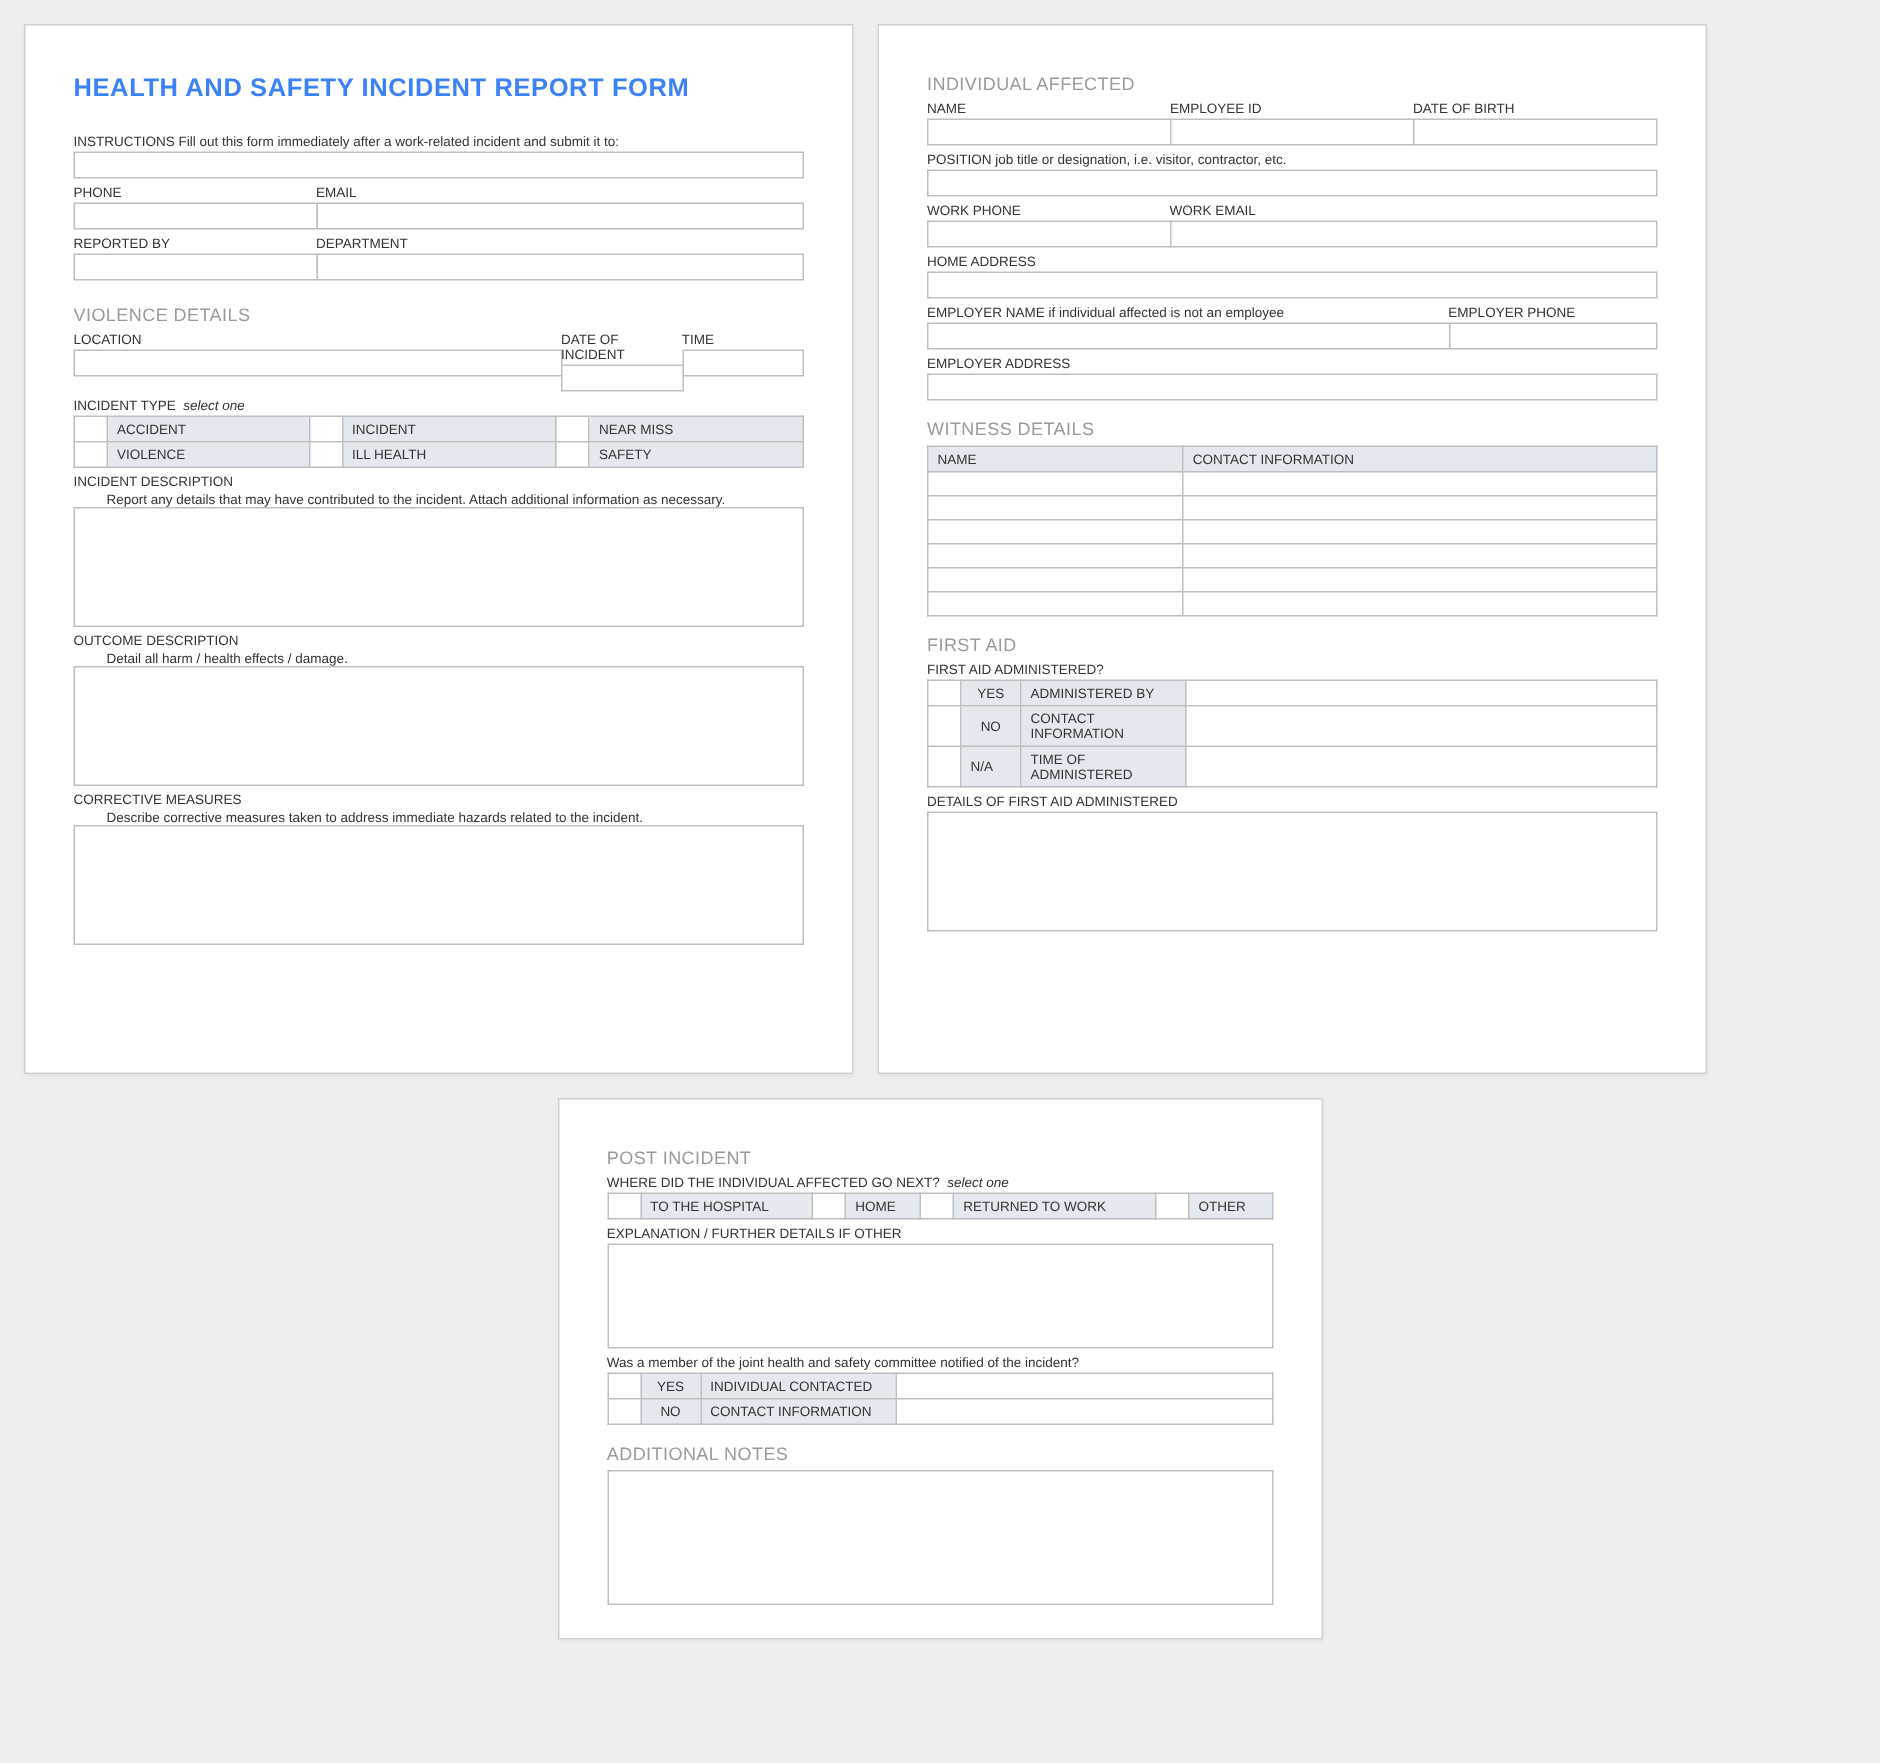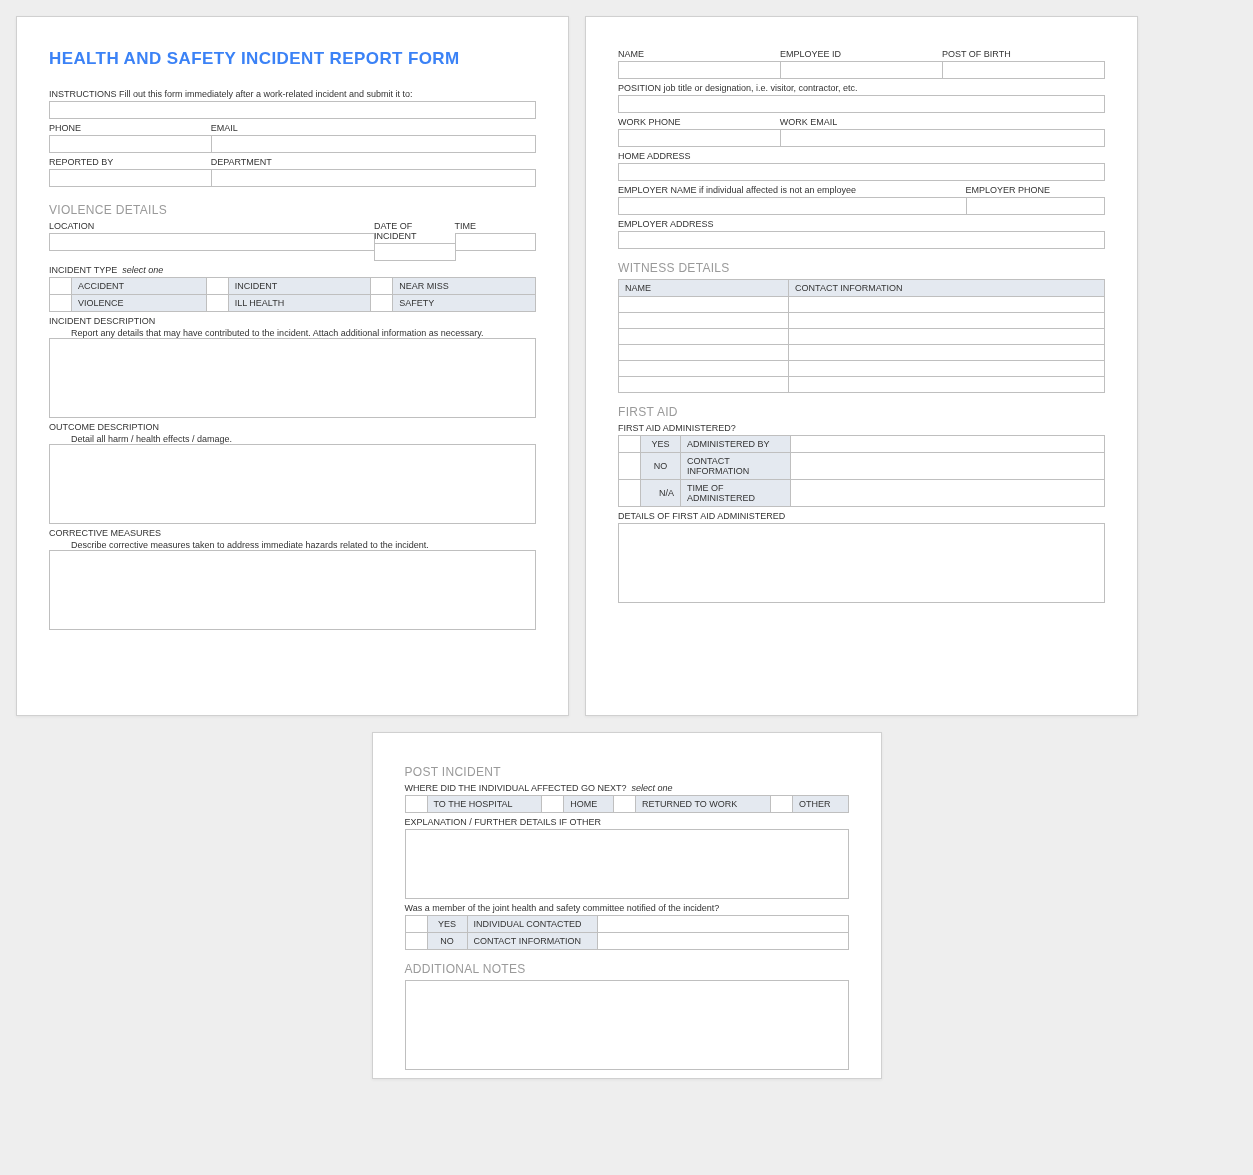--- a/index.html
+++ b/index.html
@@ -23,21 +23,21 @@
     box-shadow: 0 1px 3px rgba(0,0,0,0.06);
     padding: 32px;
   }
   .page-top {
     width: 553px;
     height: 700px;
   }
   .page-bottom {
     width: 510px;
     margin: 0 auto;
-    padding-bottom: 8px;
+    padding-bottom: 22px;
   }
   h1.title {
     margin: 0 0 20px 0;
     font-size: 17px;
     font-weight: bold;
     color: #3b82f6;
     letter-spacing: 0.4px;
   }
   h2.section {
     margin: 12px 0 4px 0;
@@ -170,32 +170,33 @@
     <div class="sublabel">Detail all harm / health effects / damage.</div>
     <div class="box box-tall"></div>
 
     <div class="gap"></div>
     <div class="label">CORRECTIVE MEASURES</div>
     <div class="sublabel">Describe corrective measures taken to address immediate hazards related to the incident.</div>
     <div class="box box-tall"></div>
   </div>
 
   <div class="page page-top">
+    <h2 class="section" style="margin-top:0">INDIVIDUAL AFFECTED</h2>
 
     <div class="field-row">
       <div class="field-group" style="flex:2">
         <div class="label">NAME</div>
         <div class="box"></div>
       </div>
       <div class="field-group" style="flex:2;margin-left:-1px">
         <div class="label">EMPLOYEE ID</div>
         <div class="box"></div>
       </div>
       <div class="field-group" style="flex:2;margin-left:-1px">
-        <div class="label">POST OF BIRTH</div>
+        <div class="label">DATE OF BIRTH</div>
         <div class="box"></div>
       </div>
     </div>
 
     <div class="field-group">
       <div class="label">POSITION  job title or designation, i.e. visitor, contractor, etc.</div>
       <div class="box"></div>
     </div>
 
     <div class="field-row">
@@ -276,21 +277,21 @@
         <td></td>
       </tr>
       <tr>
         <td class="narrow"></td>
         <td class="shade" style="text-align:center">NO</td>
         <td class="shade">CONTACT INFORMATION</td>
         <td></td>
       </tr>
       <tr>
         <td class="narrow"></td>
-        <td class="shade" style="text-align:right">N/A</td>
+        <td class="shade" style="text-align:left">N/A</td>
         <td class="shade">TIME OF ADMINISTERED</td>
         <td></td>
       </tr>
     </tbody>
       </table>
 
     <div class="gap"></div>
     <div class="label">DETAILS OF FIRST AID ADMINISTERED</div>
     <div class="box box-tall"></div>
   </div>

